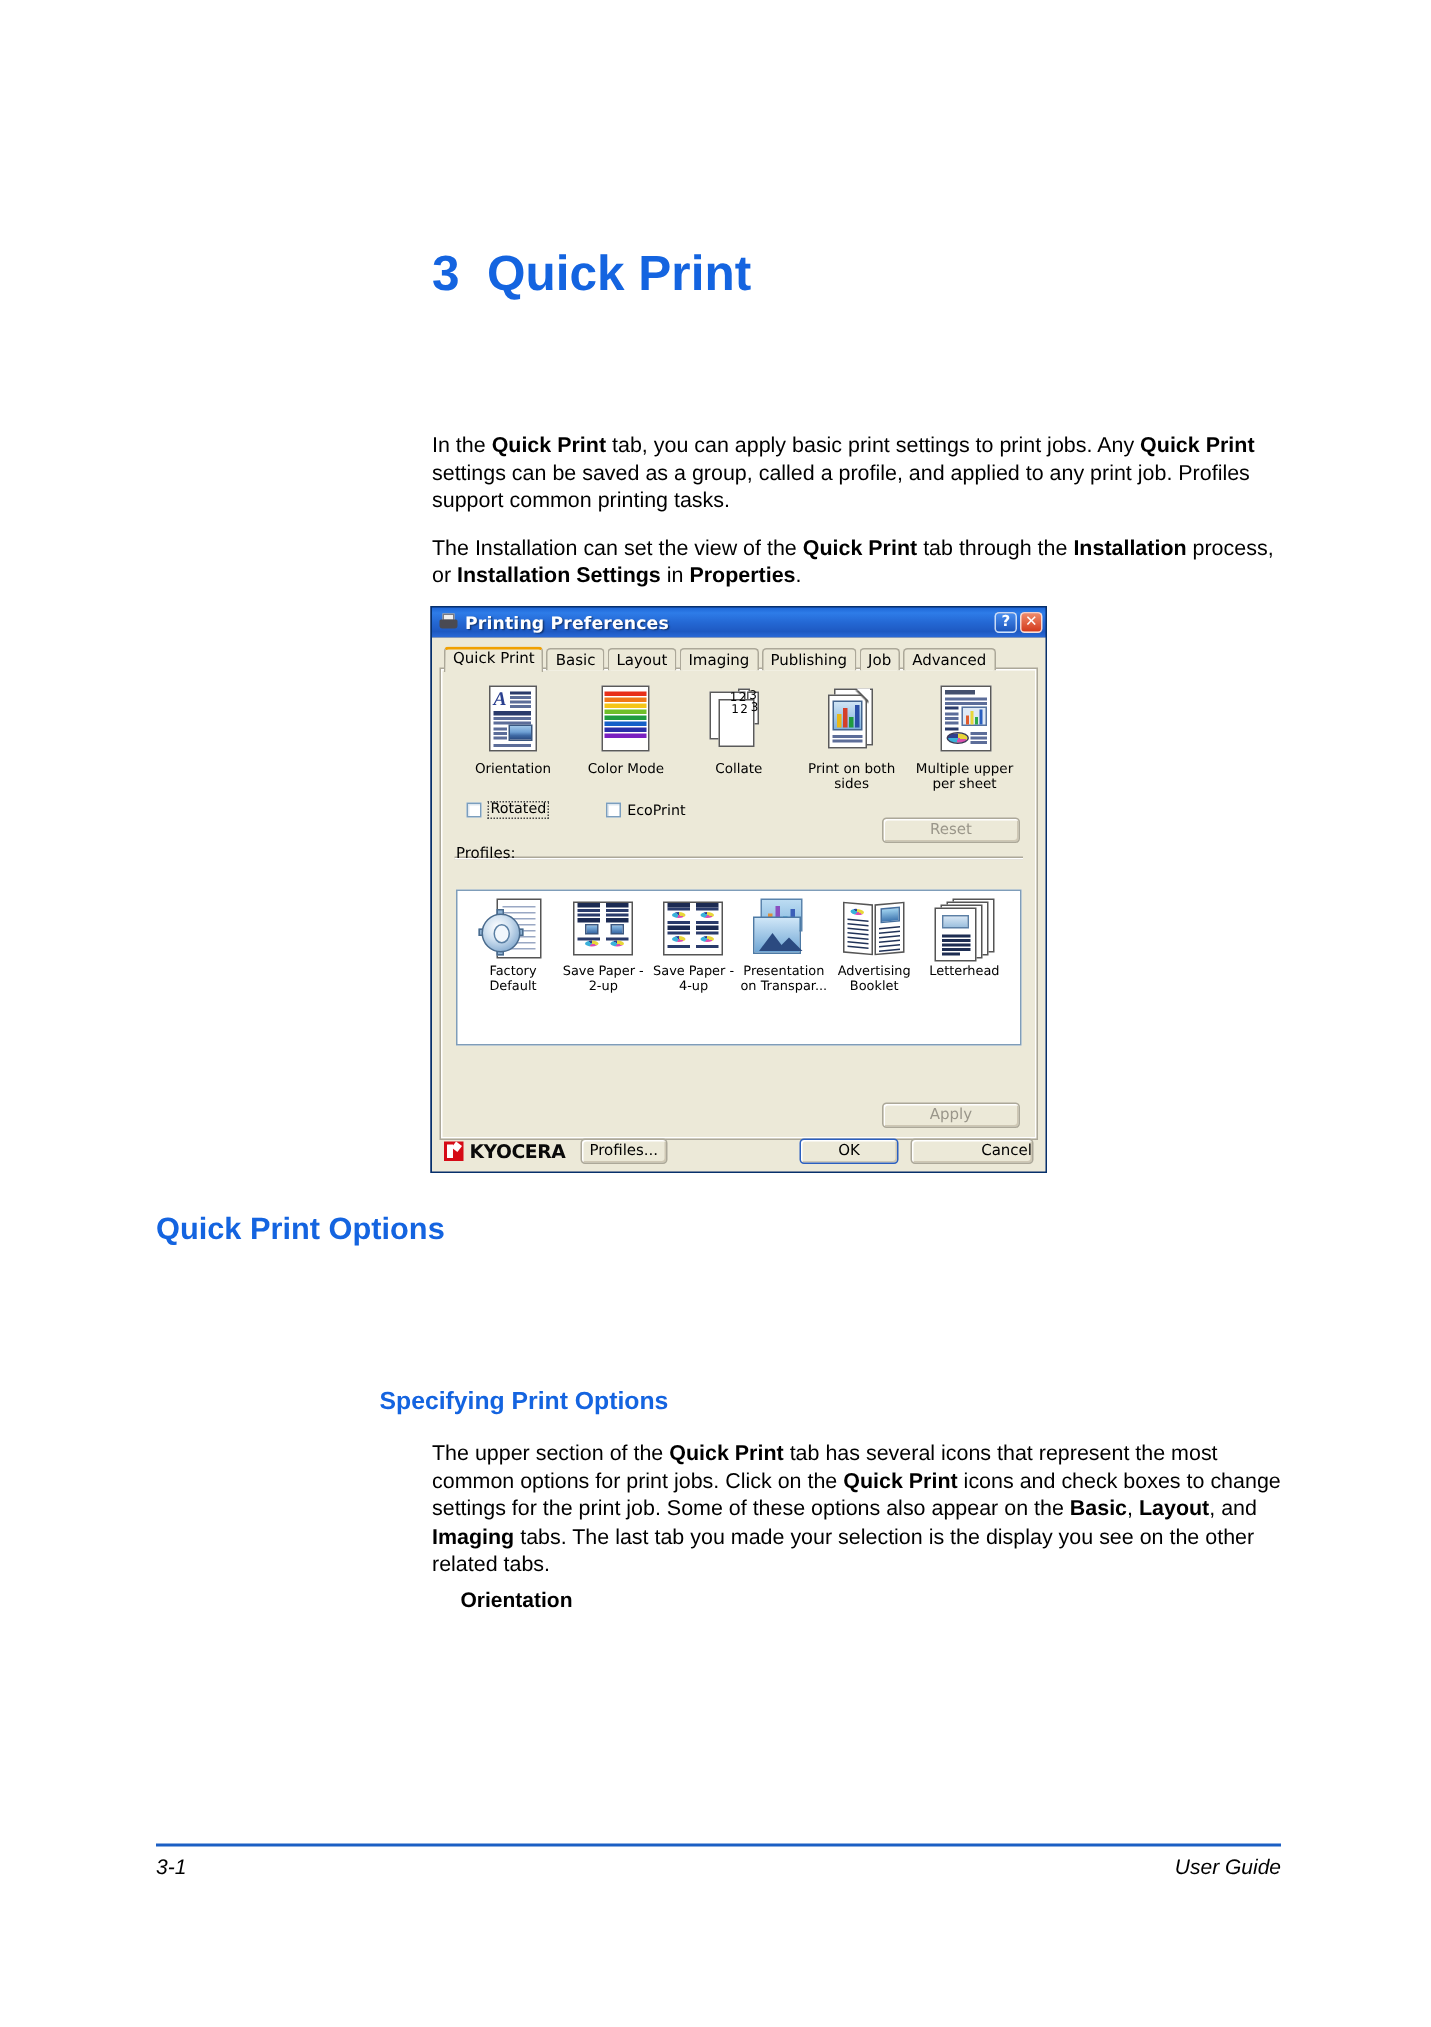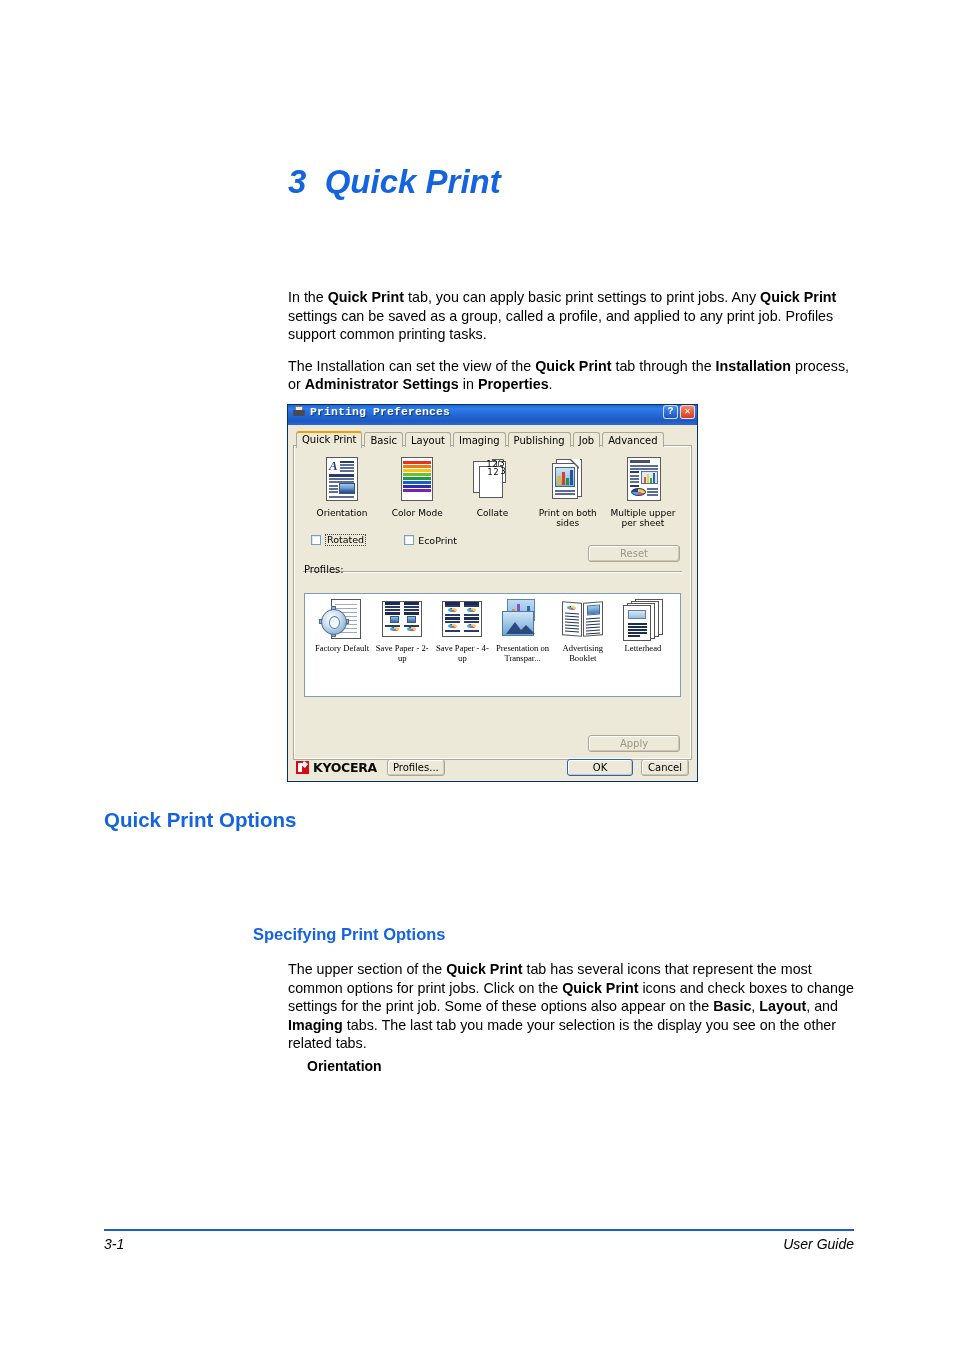--- a/index.html
+++ b/index.html
@@ -23,21 +23,20 @@
   }
   .chapter-title {
     position: absolute;
     left: 288px;
     top: 163px;
     font-size: 33px;
     font-weight: bold;
     color: #1464e0;
     letter-spacing: 0px;
     white-space: pre;
-    font-style: italic;
   }
   .body-col {
     position: absolute;
     left: 288px;
     width: 566px;
     font-size: 14.3px;
     line-height: 18.6px;
     color: #000;
     text-align: left;
   }
@@ -101,24 +100,23 @@
     height: 378px;
     background: #0a246a;
     border: 1px solid #06306b;
     box-sizing: border-box;
     font-family: "DejaVu Sans", sans-serif;
   }
   .titlebar {
     height: 20px;
     background: linear-gradient(to bottom, #1d66d6 0%, #2e7ce8 18%, #2468d4 50%, #1e59c2 80%, #2a6ad8 100%);
     display: flex;
-    align-items: flex-start;
+    align-items: center;
     padding: 0 2px 0 4px;
     box-sizing: border-box;
-    font-family: Liberation Mono, monospace;
   }
   .title-icon {
     width: 14px; height: 14px;
     margin-right: 4px;
     position: relative;
     flex: 0 0 auto;
   }
   .title-icon .printer-body {
     position: absolute; left: 1px; top: 5px;
     width: 12px; height: 6px;
@@ -374,21 +372,20 @@
   }
   .prof-cell {
     width: 58px;
     display: flex; flex-direction: column; align-items: center;
   }
   .prof-label {
     font-size: 8.6px;
     text-align: center;
     line-height: 9.5px;
     margin-top: 3px;
-    font-family: Liberation Serif, serif;
   }
   .pmini { position: relative; width: 46px; height: 42px; }
 
   
   .pf .page-bg { position: absolute; left: 12px; top: 0; width: 30px; height: 40px; background: #fff; border: 1px solid #555; box-sizing: border-box; }
   .pf .page-bg .l { position: absolute; left: 3px; right: 3px; height: 1px; background: #9aa8c4; }
   .pf .gear {
     position: absolute; left: 2px; top: 10px; width: 26px; height: 26px;
     border-radius: 50%;
     background: radial-gradient(circle at 40% 35%, #ffffff 0%, #cfe0f0 40%, #8fb2d4 75%, #6b93bb 100%);
@@ -462,32 +459,32 @@
   }
   .kyo-word {
     font-size: 12.5px;
     font-weight: bold;
     font-family: "DejaVu Sans", sans-serif;
     letter-spacing: -0.3px;
     color: #0a0a0a;
   }
   .profiles-btn { width: 58px; margin-left: 10px; }
   .ok-btn { width: 66px; margin-left: auto; border: 1.6px solid #2b5fc0; }
-  .cancel-btn { width: 48px; margin-left: 8px; }
+  .cancel-btn { width: 82px; margin-left: 8px; text-align: right; }
 </style>
 </head>
 <body>
 
 <div class="page">
 
   <div class="chapter-title"><span>3</span>&nbsp;&nbsp;<span>Quick Print</span></div>
 
   <div class="body-col" style="top:288px;">
     <p><span>In the </span><span class="b">Quick Print</span><span> tab, you can apply basic print settings to print jobs. Any </span><span class="b">Quick Print</span><span> settings can be saved as a group, called a profile, and applied to any print job. Profiles support common printing tasks.</span></p>
-    <p><span>The Installation can set the view of the </span><span class="b">Quick Print</span><span> tab through the </span><span class="b">Installation</span><span> process, or </span><span class="b">Administrator Settings</span><span> in </span><span class="b">Properties</span><span>.</span></p>
+    <p><span>The Installation can set the view of the </span><span class="b">Quick Print</span><span> tab through the </span><span class="b">Installation</span><span> process, or </span><span class="b">Installation Settings</span><span> in </span><span class="b">Properties</span><span>.</span></p>
   </div>
 
   <div class="dialog">
 
     <div class="titlebar">
       <div class="title-icon">
         <div class="printer-paper"></div>
         <div class="printer-body"></div>
       </div>
       <div class="title-text">Printing Preferences</div>

